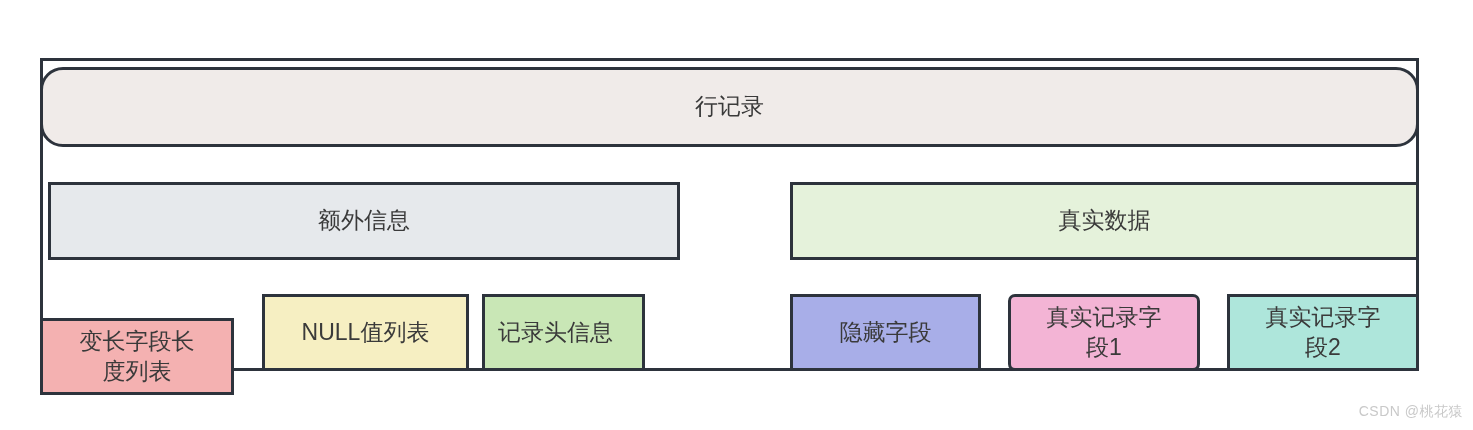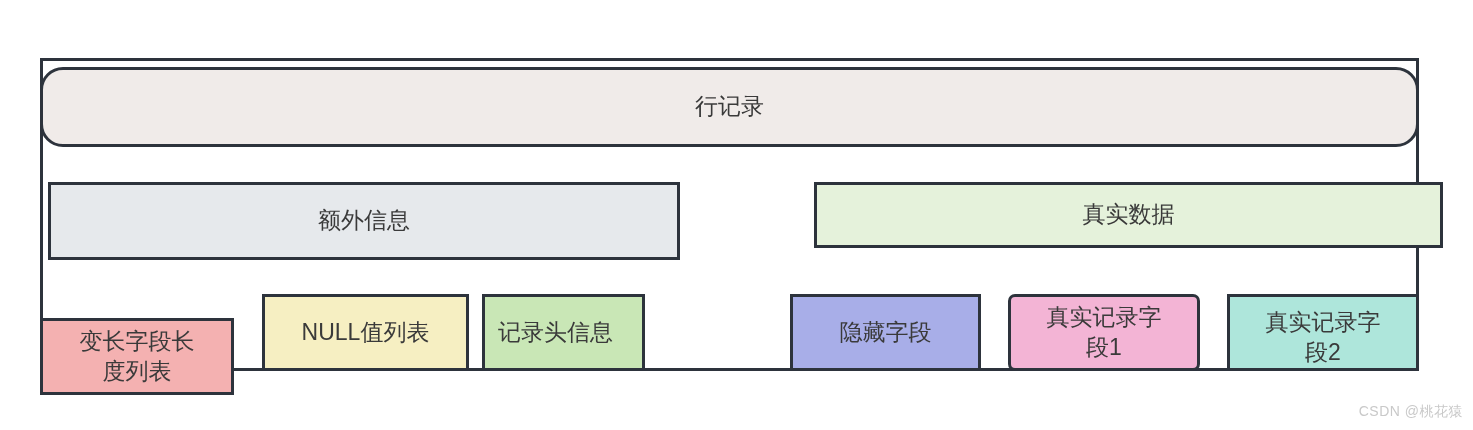--- a/index.html
+++ b/index.html
@@ -37,21 +37,21 @@
   }
   
   .row-record{
     left:40px;top:67px;width:1379px;height:80px;
   }
   
   .extra-info{
     left:48px;top:182px;width:632px;height:78px;
   }
   .real-data{
-    left:814px;top:182px;width:629px;height:66px;text-align:right;
+    left:790px;top:182px;width:629px;height:78px;text-align:right;
   }
   
   .leaf{
     top:294px;height:77px;
     padding:0 28px;
   }
   .leaf-varlen{left:40px;width:194px;margin-top:24px;}
   .leaf-null{left:262px;width:207px;}
   .leaf-header{left:482px;width:163px;padding-left:12px;}
   .leaf-hidden{left:790px;width:191px;}
@@ -97,19 +97,19 @@
   </div>
 
   <div class="box leaf leaf-hidden" style="background: rgb(168, 174, 232);">
     <span>隐藏字段</span>
   </div>
 
   <div class="box leaf leaf-field1" style="background: rgb(243, 180, 213); border-radius: 7px;">
     <span>真实记录字段1</span>
   </div>
 
-  <div class="box leaf leaf-field2" style="background: rgb(174, 230, 219); align-items: flex-end;">
+  <div class="box leaf leaf-field2" style="background: rgb(174, 230, 219);">
     <span>真实记录字段2</span>
   </div>
 
   <div class="watermark">CSDN @桃花猿</div>
 
 </div>
 
 </body></html>

